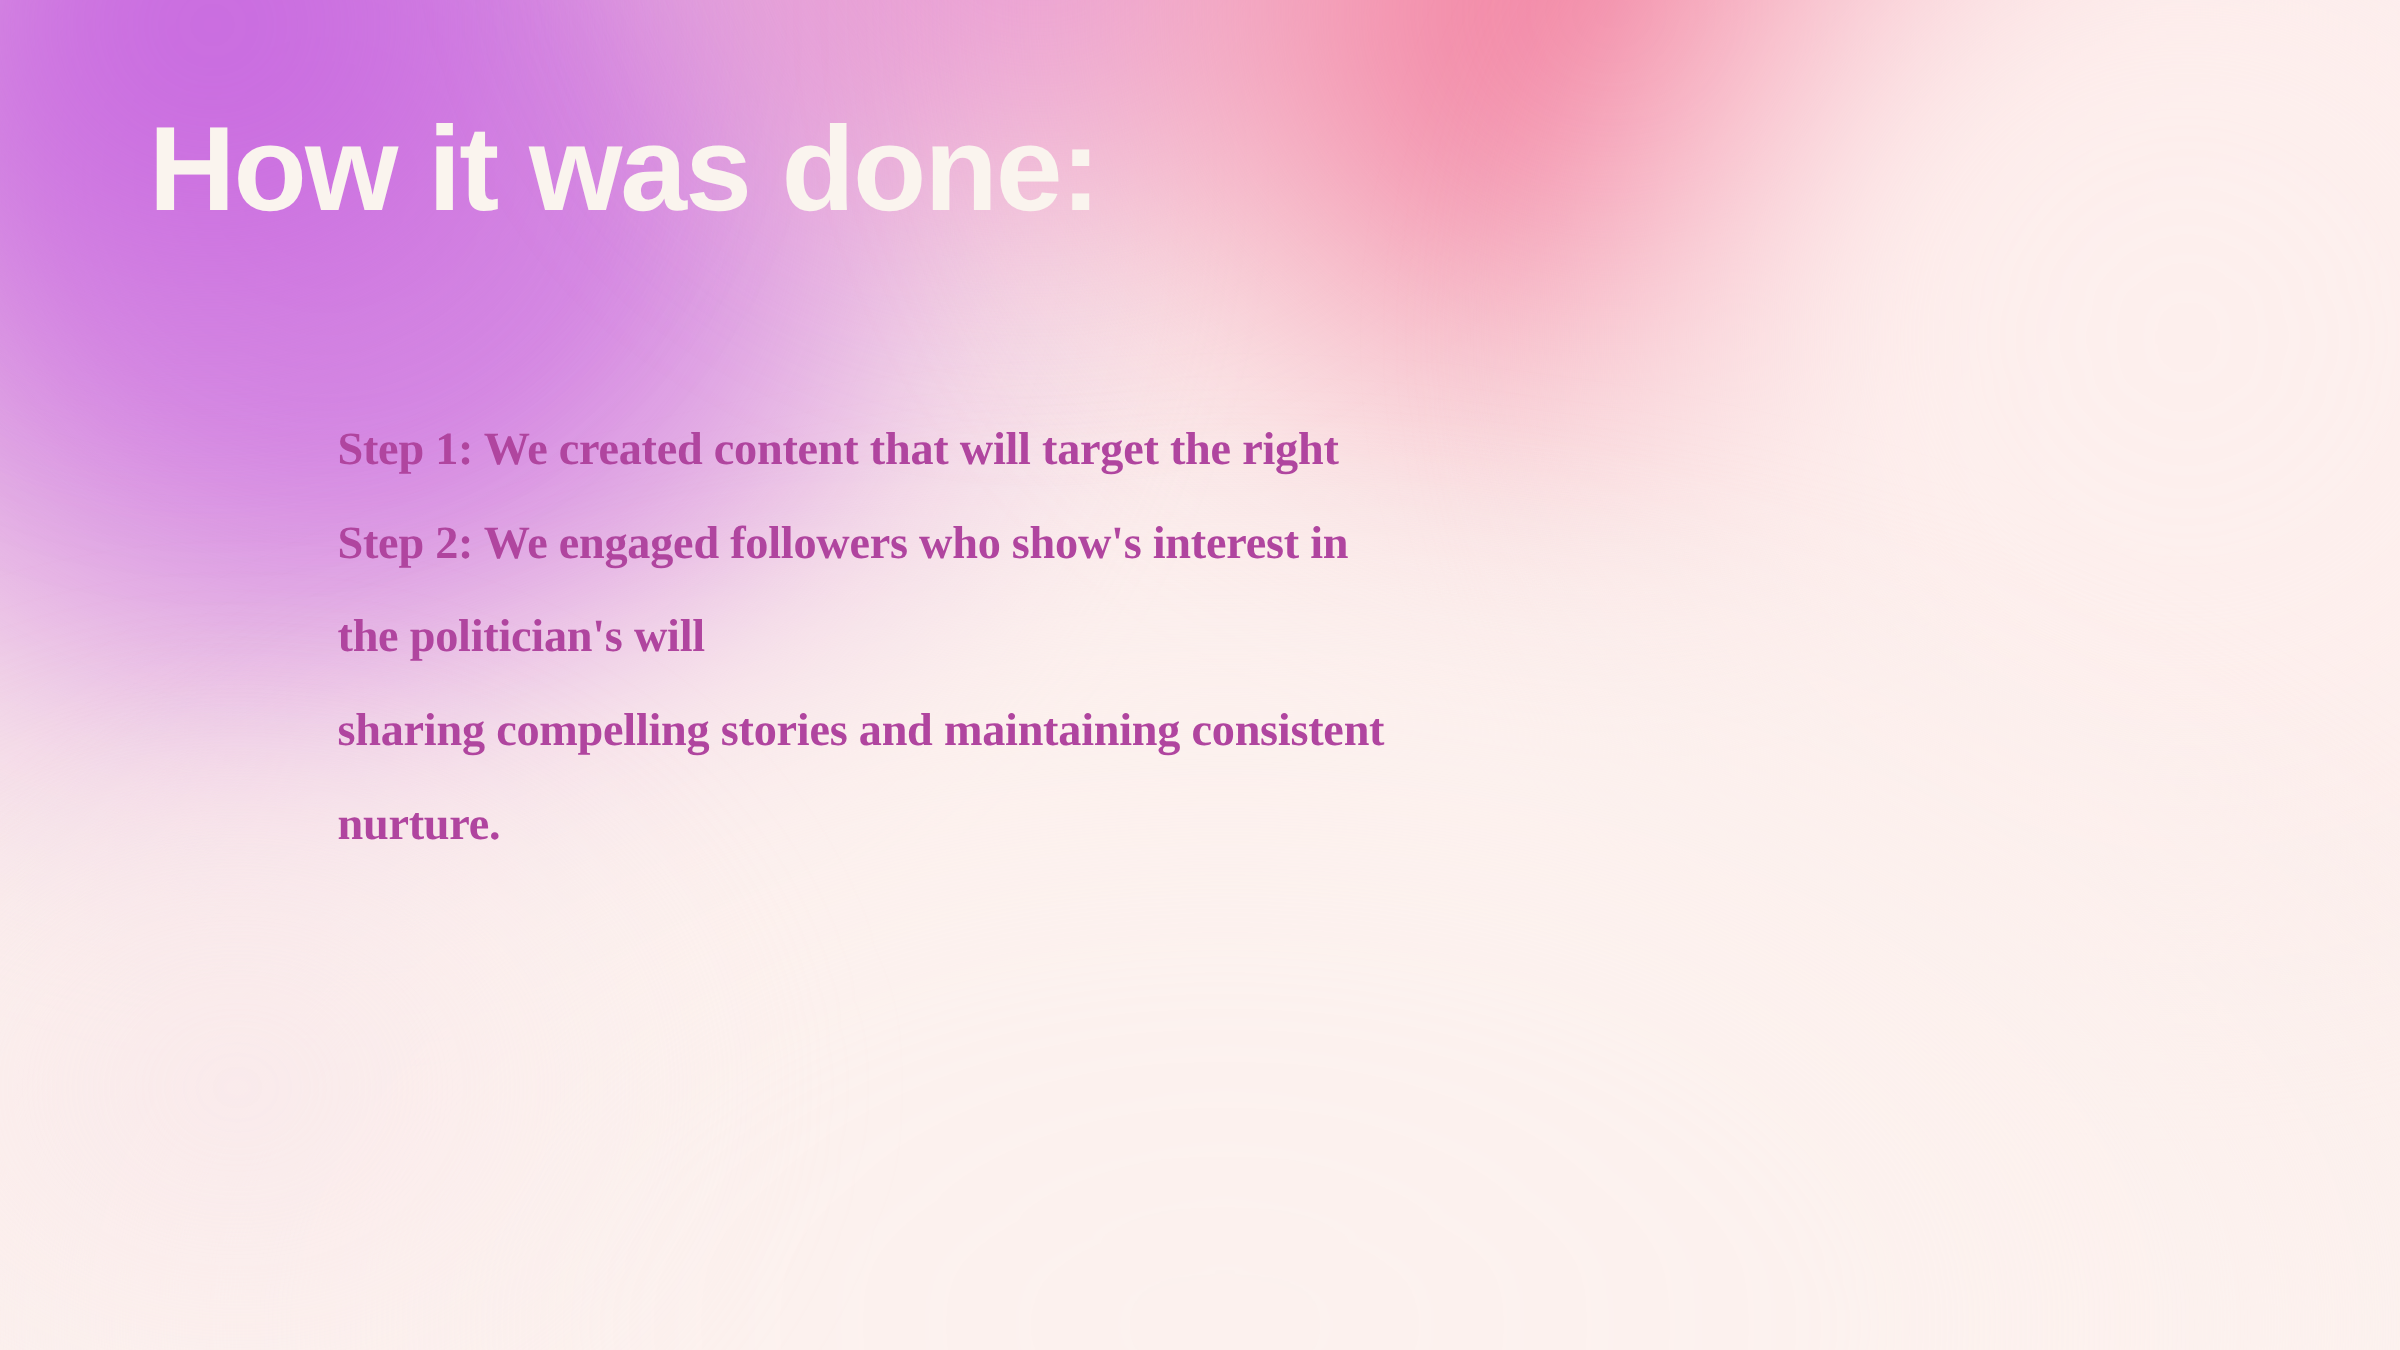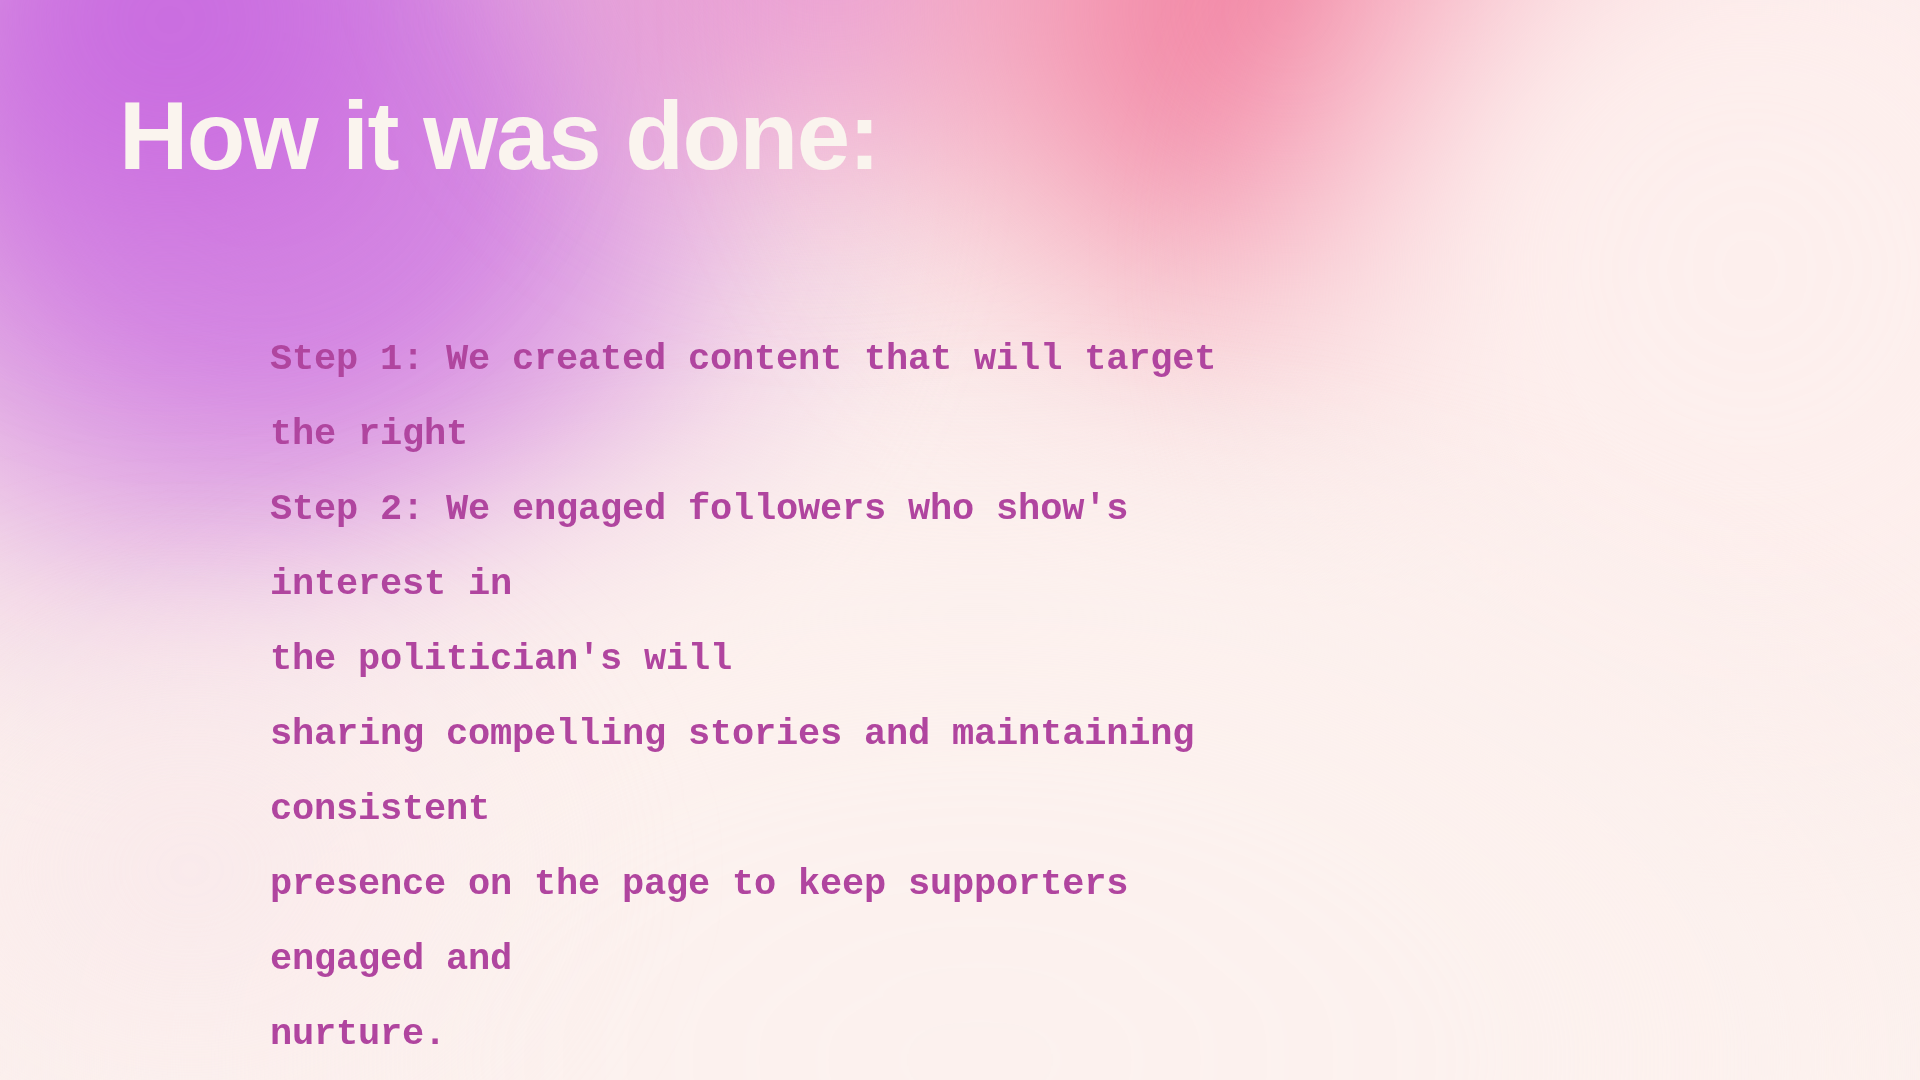--- a/index.html
+++ b/index.html
@@ -171,21 +171,21 @@
 
   #body-block {
     position: absolute;
     left: 270px;
     top: 322px;
     width: 1020px;
   }
 
   .body-line {
     margin: 0;
-    font-family: Liberation Mono, monospace;
+    font-family: Liberation Serif, serif;
     font-size: 37px;
     font-weight: 700;
     line-height: 75px;
     letter-spacing: -0.2px;
     color: #b0459f;
   }
 </style>
 </head>
 <body>
 
@@ -204,18 +204,17 @@
 
   <div id="content">
 
     <h1 id="slide-title">How it was done:</h1>
 
     <div id="body-block">
       <p class="body-line">Step 1: We created content that will target the right</p>
       <p class="body-line">Step 2: We engaged followers who show's interest in</p>
       <p class="body-line">the politician's will</p>
       <p class="body-line">sharing compelling stories and maintaining consistent</p>
-      <p class="body-line">presence on the page to keep supporters engaged and</p>
       <p class="body-line">nurture.</p>
     </div>
 
   </div>
 </div>
 
 </body></html>

